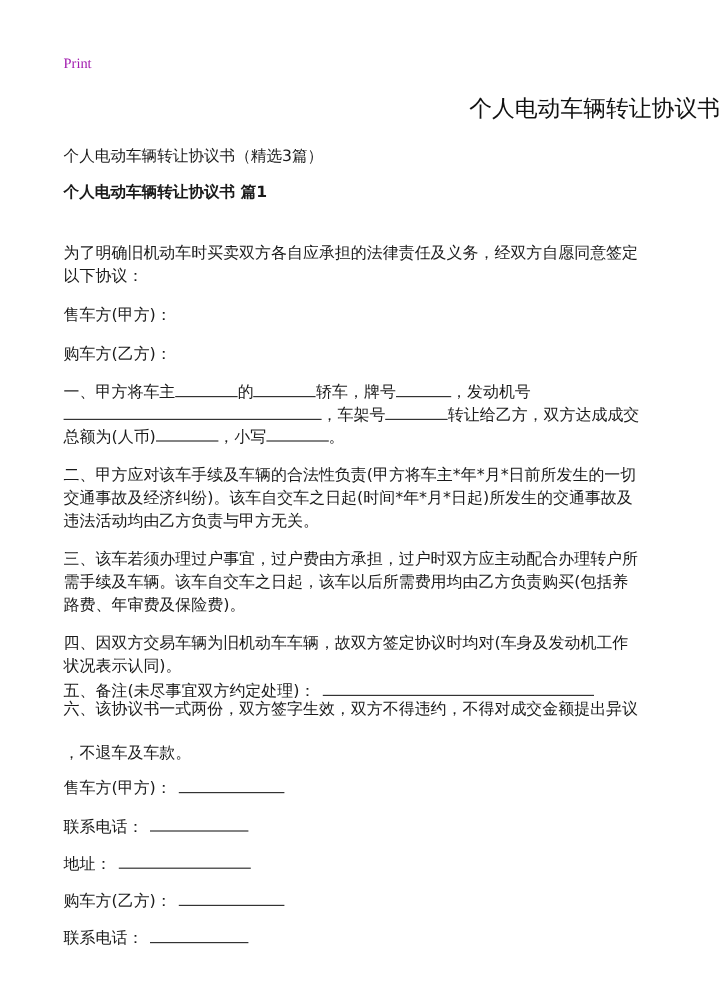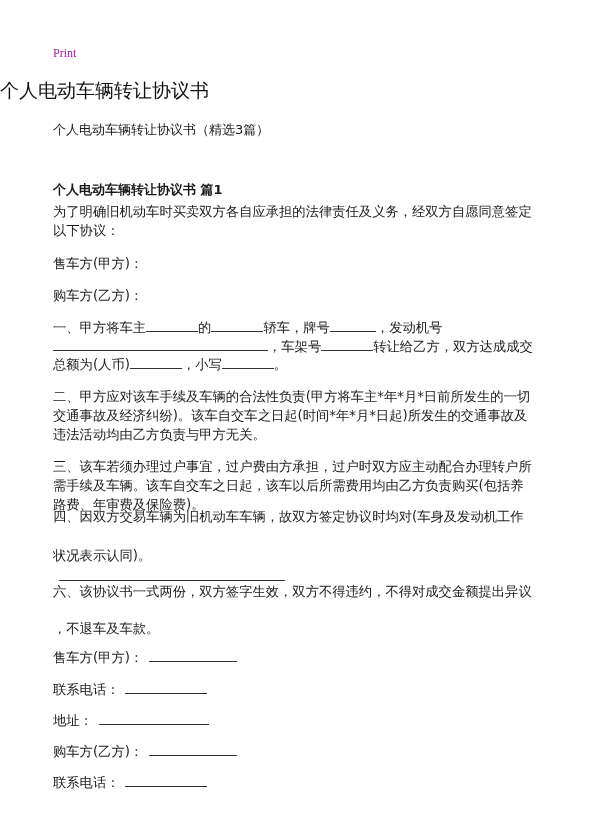--- a/index.html
+++ b/index.html
@@ -1,22 +1,22 @@
 <!DOCTYPE html>
 <html><head>
 <meta charset="utf-8">
 <style>
   html, body { margin: 0; padding: 0; background: #ffffff; }
   body { width: 600px; height: 828px; position: relative; overflow: hidden;
          font-family: "DejaVu Sans", "Liberation Sans", sans-serif; color: #1a1a1a; }
   .abs { position: absolute; white-space: nowrap; }
   .print { left: 53px; top: 46px; font-family: "Liberation Serif", "DejaVu Serif", serif; font-size: 12px; color: #a21caf; }
-  .title { left: 0; width: 600px; text-align: left; top: 78px; font-size: 19px; color: #111; }
+  .title { left: 0; width: 600px; text-align: right; top: 78px; font-size: 19px; color: #111; }
   .subtitle { left: 53px; top: 121px; font-size: 13px; }
-  .section { left: 53px; top: 151px; font-size: 13px; font-weight: bold; margin-top: 30px; }
+  .section { left: 53px; top: 151px; font-size: 13px; font-weight: bold; }
   .line { left: 53px; font-size: 13.3px; line-height: 21px; margin-top: 24px; }
   .u { display: inline-block; border-bottom: 1px solid #333; height: 13px; vertical-align: baseline; }
 </style>
 </head>
 <body>
 
 <div class="abs print">Print</div>
 <div class="abs title">个人电动车辆转让协议书</div>
 <div class="abs subtitle">个人电动车辆转让协议书（精选3篇）</div>
 <div class="abs section">个人电动车辆转让协议书 篇1</div>
@@ -38,25 +38,25 @@
 </div>
 
 <div class="abs line" style="top:362px">二、甲方应对该车手续及车辆的合法性负责(甲方将车主*年*月*日前所发生的一切</div>
 <div class="abs line" style="top:381px">交通事故及经济纠纷)。该车自交车之日起(时间*年*月*日起)所发生的交通事故及</div>
 <div class="abs line" style="top:400px">违法活动均由乙方负责与甲方无关。</div>
 
 <div class="abs line" style="top:432px">三、该车若须办理过户事宜，过户费由方承担，过户时双方应主动配合办理转户所</div>
 <div class="abs line" style="top:451px">需手续及车辆。该车自交车之日起，该车以后所需费用均由乙方负责购买(包括养</div>
 <div class="abs line" style="top:470px">路费、年审费及保险费)。</div>
 
-<div class="abs line" style="top:482px">四、因双方交易车辆为旧机动车车辆，故双方签定协议时均对(车身及发动机工作</div>
+<div class="abs line" style="top:502px">四、因双方交易车辆为旧机动车车辆，故双方签定协议时均对(车身及发动机工作</div>
 <div class="abs line" style="top:521px">状况表示认同)。</div>
 
 <div class="abs line" style="top:542px">
-  <span class="u" style="width:226px;margin-left:6px"></span>
+  <span>五、备注(未尽事宜双方约定处理)：</span><span class="u" style="width:226px;margin-left:6px"></span>
 </div>
 
 <div class="abs line" style="top:557px">六、该协议书一式两份，双方签字生效，双方不得违约，不得对成交金额提出异议</div>
 <div class="abs line" style="top:594px">，不退车及车款。</div>
 
 <div class="abs line" style="top:623px">
   <span>售车方(甲方)：</span><span class="u" style="width:88px;margin-left:6px"></span>
 </div>
 <div class="abs line" style="top:655px">
   <span>联系电话：</span><span class="u" style="width:82px;margin-left:6px"></span>

